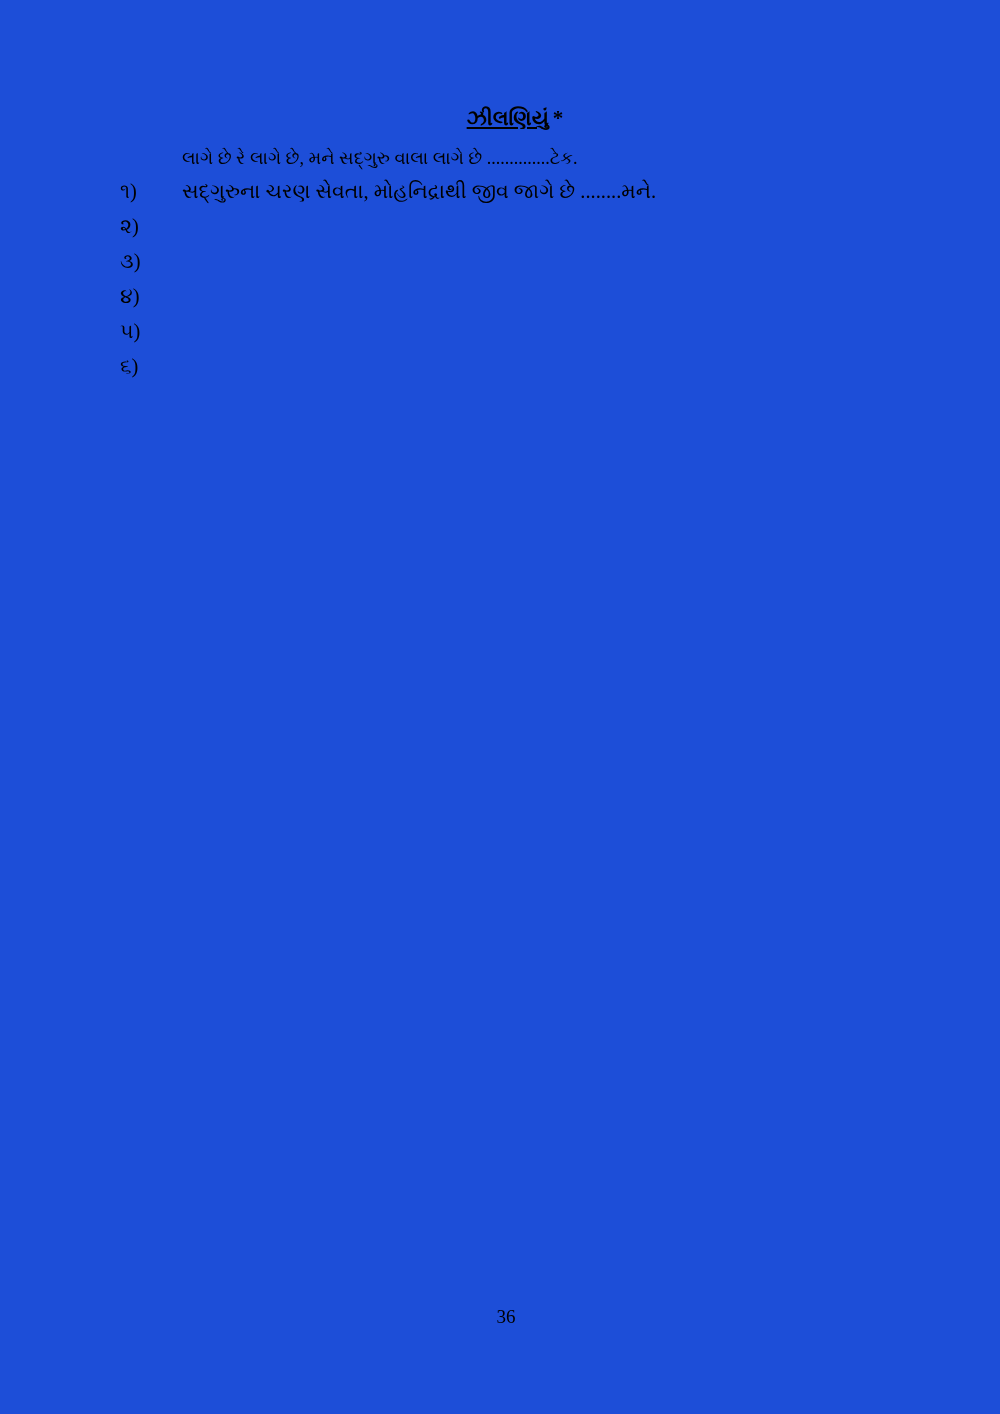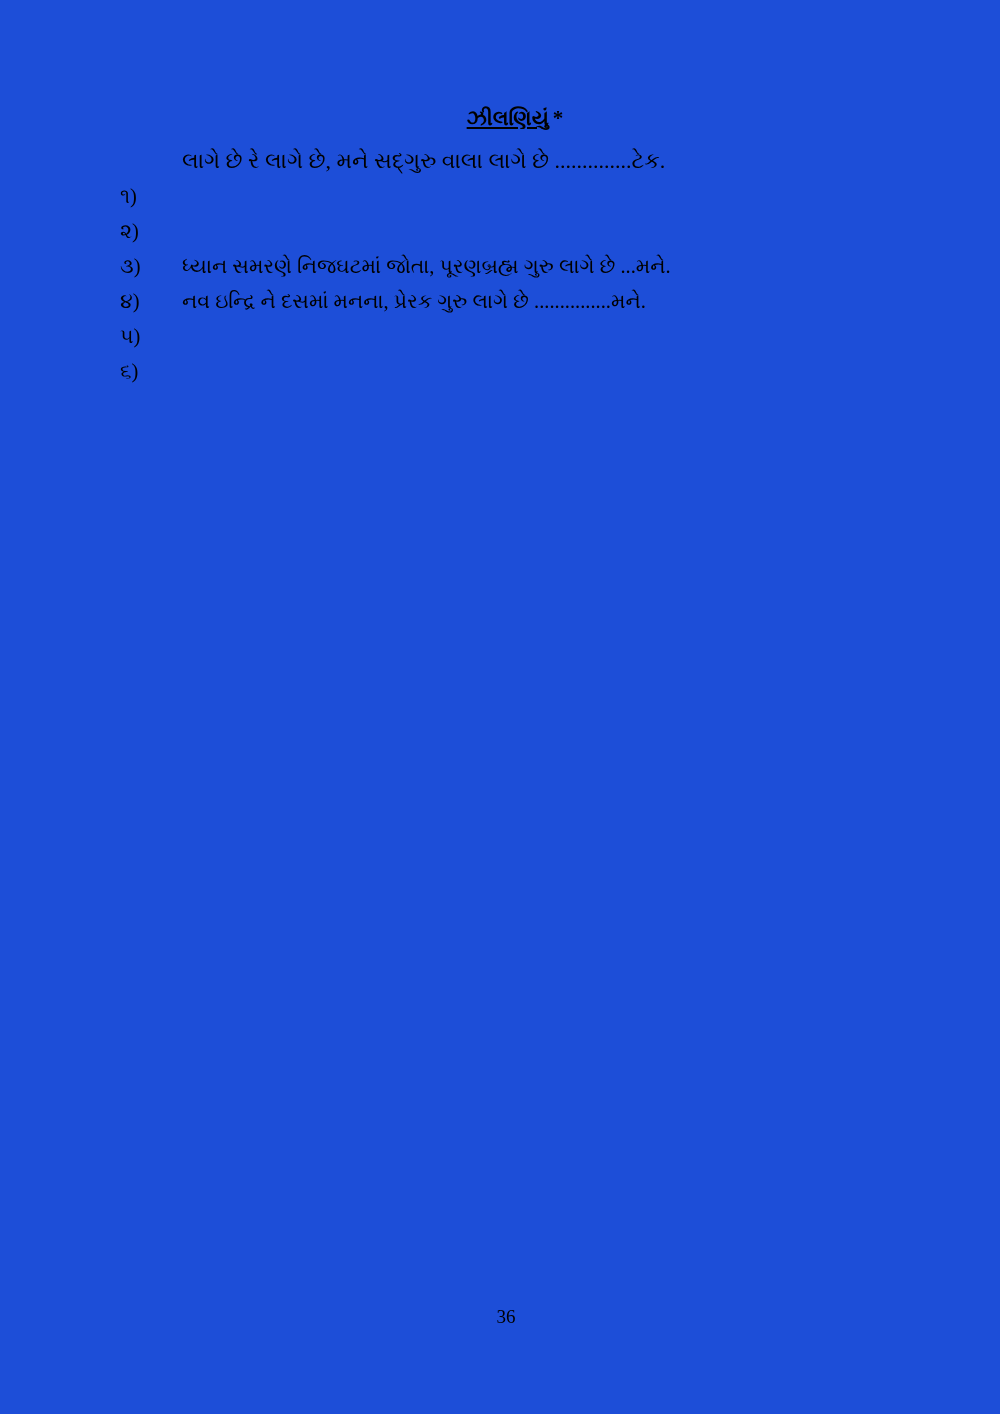--- a/index.html
+++ b/index.html
@@ -39,21 +39,21 @@
   }
   .title-star {
     display: inline-block;
     font-size: 21px;
     font-weight: bold;
     margin-left: 4px;
   }
   .refrain {
     margin-top: 16px;
     padding-left: 182px;
-    font-size: 22px;
+    font-size: 18px;
     line-height: 1.25;
   }
   .verses {
     margin-top: 8px;
   }
   .verse {
     display: flex;
     align-items: flex-start;
     font-size: 20.5px;
     line-height: 1.32;
@@ -89,34 +89,33 @@
     <div class="title-row">
       <span class="title">ઝીલણિયું</span><span class="title-star">*</span>
     </div>
 
     <div class="refrain">લાગે છે રે લાગે છે, મને સદ્ગુરુ વાલા લાગે છે ..............ટેક.</div>
 
     <div class="verses">
 
       <div class="verse">
         <span class="verse-num">૧)</span>
+        <span class="verse-text">સદ્ગુરુના ચરણ સેવતા, મોહનિદ્રાથી જીવ જાગે છે ........મને.</span>
       </div>
 
       <div class="verse">
         <span class="verse-num">૨)</span>
       </div>
 
       <div class="verse">
         <span class="verse-num">૩)</span>
-        <span class="verse-text">ધ્યાન સમરણે નિજઘટમાં જોતા, પૂરણબ્રહ્મ ગુરુ લાગે છે ...મને.</span>
       </div>
 
       <div class="verse">
         <span class="verse-num">૪)</span>
-        <span class="verse-text">નવ ઇન્દ્રિ ને દસમાં મનના, પ્રેરક ગુરુ લાગે છે ...............મને.</span>
       </div>
 
       <div class="verse">
         <span class="verse-num">૫)</span>
       </div>
 
       <div class="verse">
         <span class="verse-num">૬)</span>
       </div>
 

